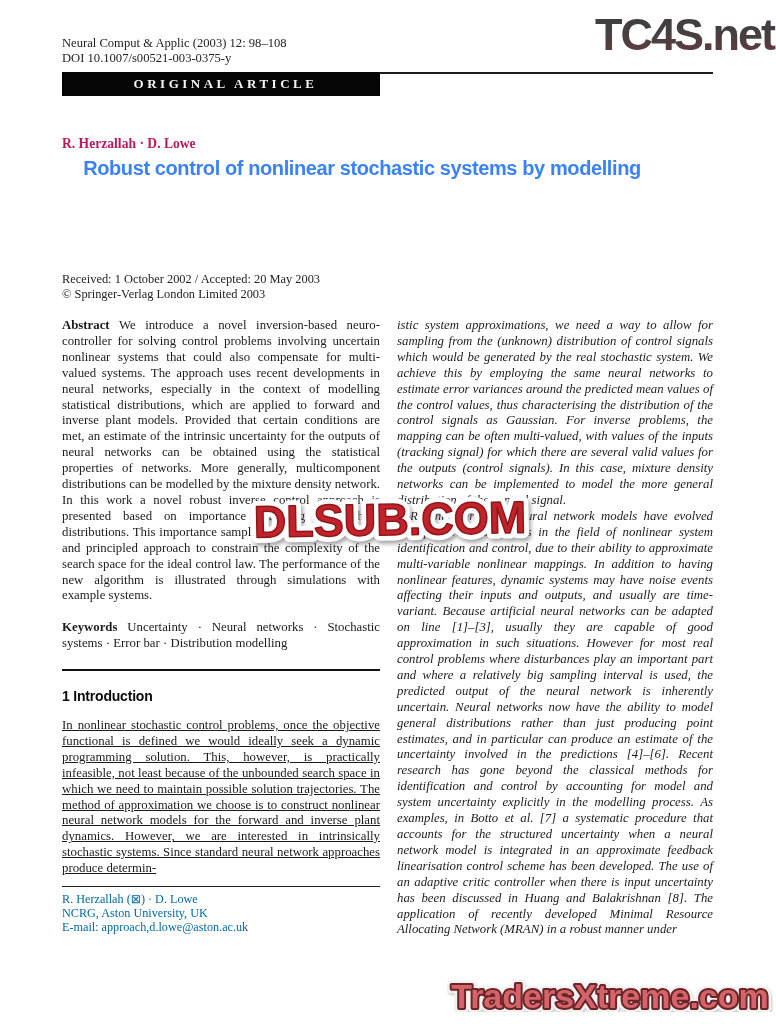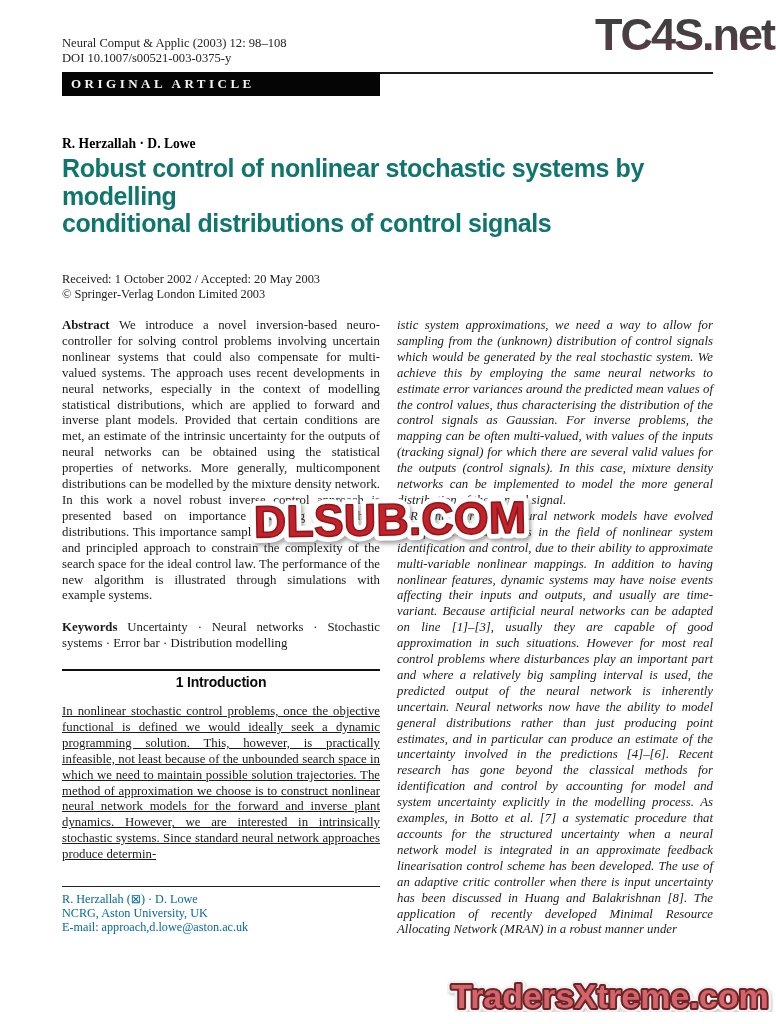--- a/index.html
+++ b/index.html
@@ -27,46 +27,48 @@
     position: absolute;
     left: 62px; top: 72px;
     width: 318px; height: 24px;
     background: #050505;
     color: #f5f5f5;
     font-size: 13px;
     font-weight: bold;
     letter-spacing: 3.5px;
     line-height: 24px;
     padding-left: 9px;
+    text-align: center;
   }
   .banner-rule {
     position: absolute;
     left: 380px; top: 72px;
     width: 333px; height: 2px;
     background: #1b1b1b;
   }
 
   
   .authors {
     position: absolute;
     left: 62px; top: 136px;
     font-size: 13.6px;
     font-weight: bold;
-    color: #000000;
+    color: #be185d;
   }
   .title {
     position: absolute;
     left: 62px; top: 155px;
     width: 600px;
     font-family: "Liberation Sans", sans-serif;
     font-weight: bold;
-    font-size: 25px;
+    font-size: 20px;
     line-height: 27.5px;
     letter-spacing: -0.4px;
-    color: #0f766e;
+    color: #3b82f6;
+    text-align: center;
   }
   .received {
     position: absolute;
     left: 62px; top: 272px;
     font-size: 12.4px;
     line-height: 14.8px;
     color: #222;
   }
 
   
@@ -81,27 +83,27 @@
   .col-left  { left: 62px;  width: 318px; }
   .col-right { left: 397px; width: 316px; font-style: italic; }
   .b { font-weight: bold; }
   .keywords-para { margin-top: 16px; }
   .section-rule {
     margin-top: 17px;
     height: 2px;
     background: #111;
   }
   .intro-heading {
-    margin-top: 4px;
+    margin-top: 18px;
     font-family: "Liberation Sans", sans-serif;
     font-weight: bold;
     font-size: 14px;
     letter-spacing: -0.2px;
     color: #0a0a0a;
-    text-align: center;
+    text-align: left;
   }
   .intro-para { margin-top: 13px; text-decoration: underline; }
   .indent { text-indent: 13px; }
 
   
   .footnote {
     position: absolute;
     left: 62px; top: 886px;
     width: 318px;
     font-size: 12.2px;
@@ -154,21 +156,20 @@
     </defs>
     <text x="222" y="48" text-anchor="end" font-size="45" font-weight="bold" letter-spacing="-2" fill="url(#tc4sGrad)">TC4S.net</text>
   </svg>
 
   <div class="banner">ORIGINAL ARTICLE</div>
   <div class="banner-rule"></div>
 
   <div class="authors">R. Herzallah · D. Lowe</div>
   <div class="title">
     <span>Robust control of nonlinear stochastic systems by modelling</span><br>
-    <span>conditional distributions of control signals</span>
   </div>
 
   <div class="received">
     <div>Received: 1 October 2002 / Accepted: 20 May 2003</div>
     <div>© Springer-Verlag London Limited 2003</div>
   </div>
 
   <div class="col col-left">
     <div>
       <span class="b">Abstract</span>

